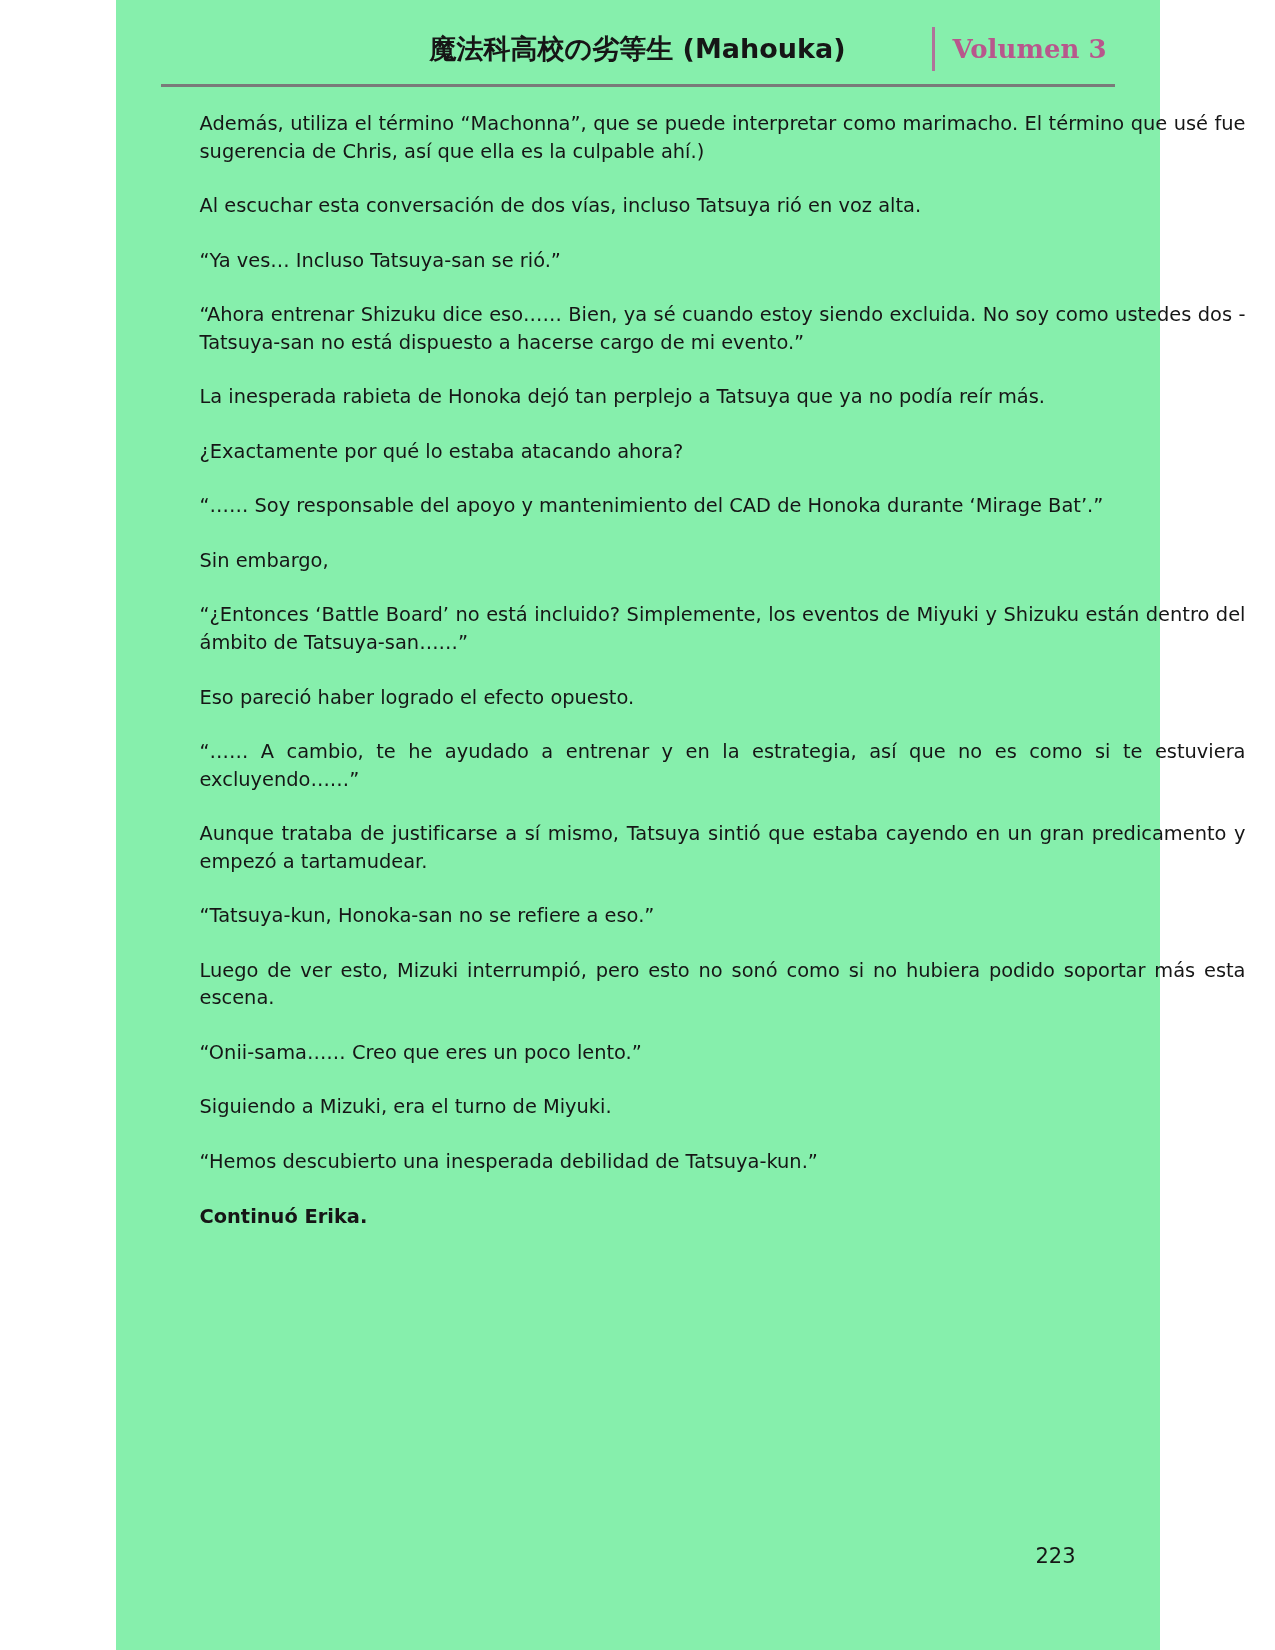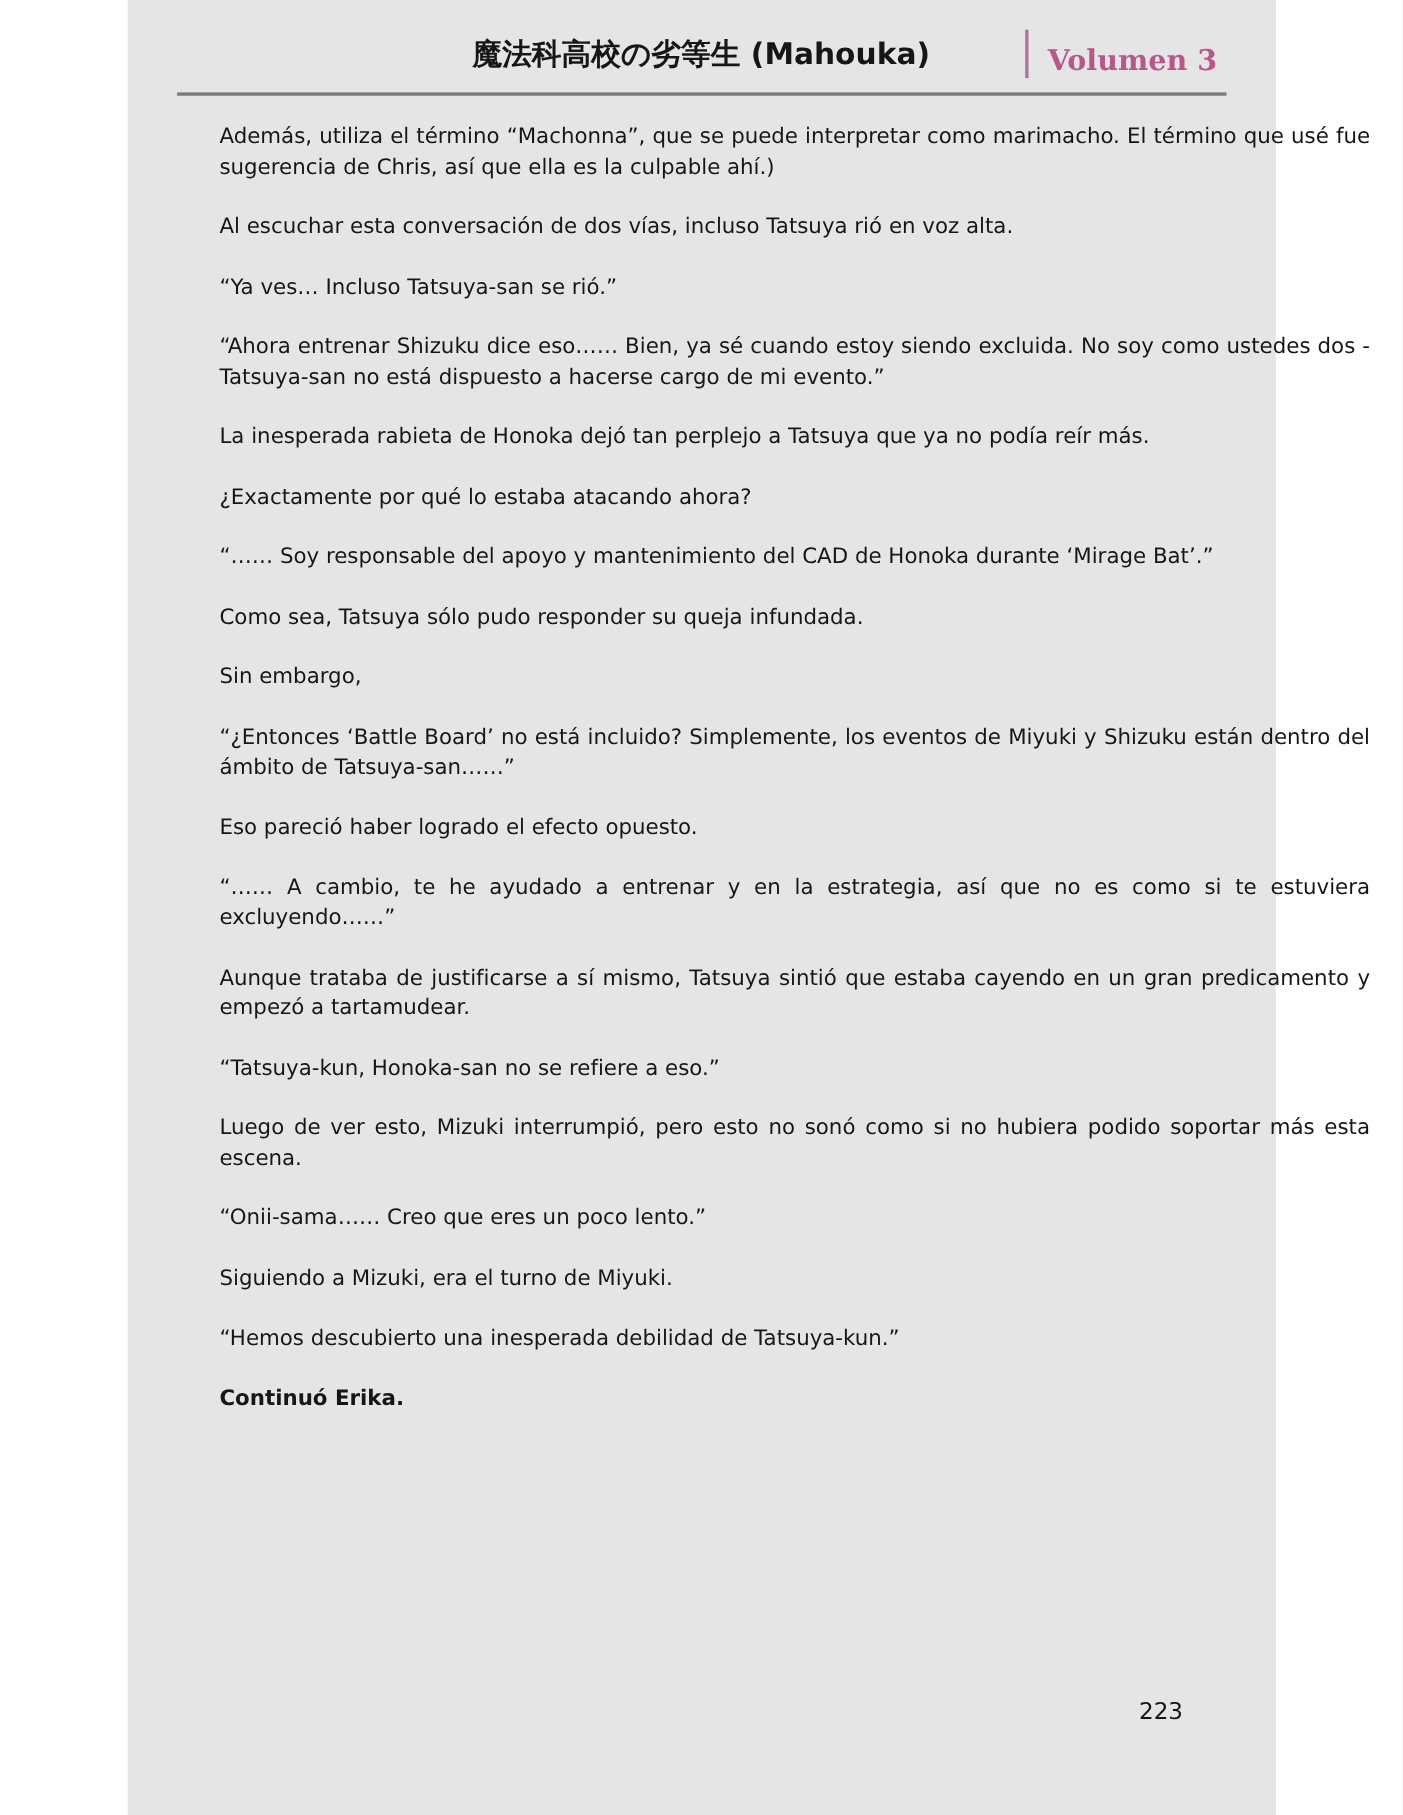--- a/index.html
+++ b/index.html
@@ -5,21 +5,21 @@
   html, body {
     margin: 0;
     padding: 0;
     background: #ffffff;
   }
   .page {
     position: relative;
     width: 1044px;
     height: 1650px;
     margin: 0 auto;
-    background: #e5e5e5;
+    background: #86efac;
     box-sizing: border-box;
     font-family: "DejaVu Sans", sans-serif;
   }
 
   
   .header {
     position: absolute;
     top: 22px;
     left: 45px;
     right: 45px;
@@ -42,21 +42,21 @@
   }
   .header-title .jp {
     font-family: "DejaVu Sans", sans-serif;
   }
   .volume-wrap {
     position: absolute;
     right: 8px;
     top: 50%;
     transform: translateY(-50%);
     display: flex;
-    align-items: flex-end;
+    align-items: center;
   }
   .volume-divider {
     width: 3px;
     height: 44px;
     background: #b0729a;
     margin-right: 17px;
   }
   .volume-label {
     font-family: "DejaVu Serif", serif;
     font-size: 26px;
@@ -124,21 +124,20 @@
   <div class="header-rule"></div>
 
   <div class="content">
     <p class="para">Además, utiliza el término “Machonna”, que se puede interpretar como marimacho. El término que usé fue sugerencia de Chris, así que ella es la culpable ahí.)</p>
     <p class="para">Al escuchar esta conversación de dos vías, incluso Tatsuya rió en voz alta.</p>
     <p class="para">“Ya ves… Incluso Tatsuya-san se rió.”</p>
     <p class="para">“Ahora entrenar Shizuku dice eso…… Bien, ya sé cuando estoy siendo excluida. No soy como ustedes dos - Tatsuya-san no está dispuesto a hacerse cargo de mi evento.”</p>
     <p class="para">La inesperada rabieta de Honoka dejó tan perplejo a Tatsuya que ya no podía reír más.</p>
     <p class="para">¿Exactamente por qué lo estaba atacando ahora?</p>
     <p class="para">“…… Soy responsable del apoyo y mantenimiento del CAD de Honoka durante ‘Mirage Bat’.”</p>
-    <p class="para">Como sea, Tatsuya sólo pudo responder su queja infundada.</p>
     <p class="para">Sin embargo,</p>
     <p class="para">“¿Entonces ‘Battle Board’ no está incluido? Simplemente, los eventos de Miyuki y Shizuku están dentro del ámbito de Tatsuya-san……”</p>
     <p class="para">Eso pareció haber logrado el efecto opuesto.</p>
     <p class="para">“…… A cambio, te he ayudado a entrenar y en la estrategia, así que no es como si te estuviera excluyendo……”</p>
     <p class="para">Aunque trataba de justificarse a sí mismo, Tatsuya sintió que estaba cayendo en un gran predicamento y empezó a tartamudear.</p>
     <p class="para">“Tatsuya-kun, Honoka-san no se refiere a eso.”</p>
     <p class="para">Luego de ver esto, Mizuki interrumpió, pero esto no sonó como si no hubiera podido soportar más esta escena.</p>
     <p class="para">“Onii-sama…… Creo que eres un poco lento.”</p>
     <p class="para">Siguiendo a Mizuki, era el turno de Miyuki.</p>
     <p class="para">“Hemos descubierto una inesperada debilidad de Tatsuya-kun.”</p>

